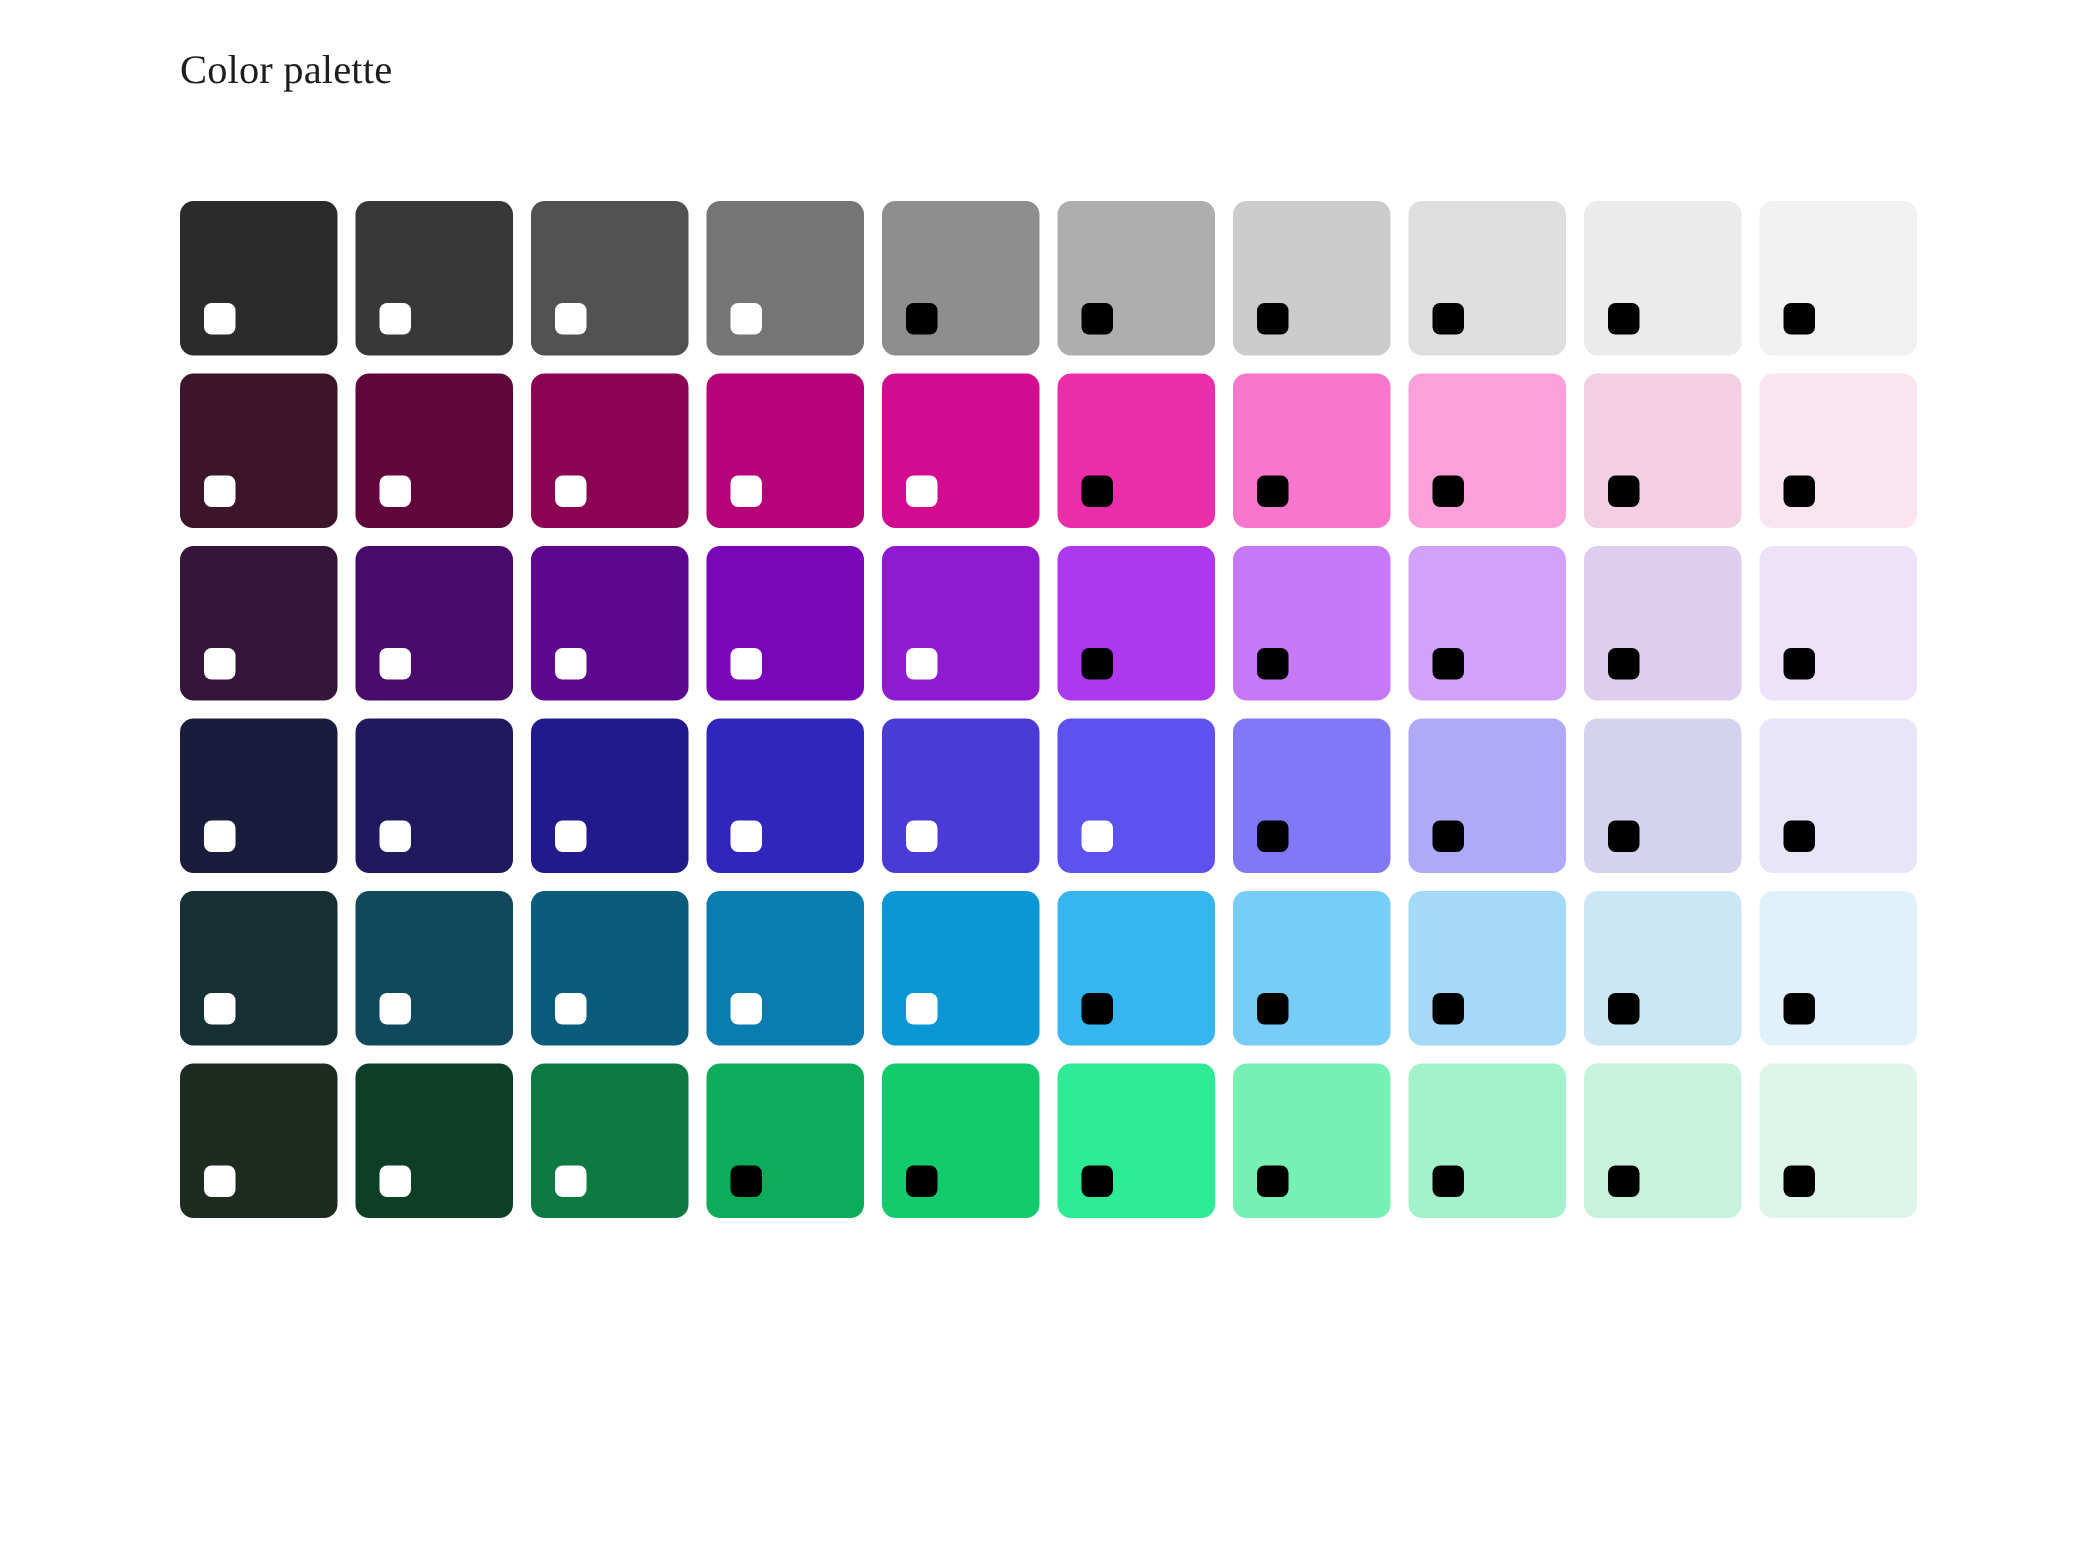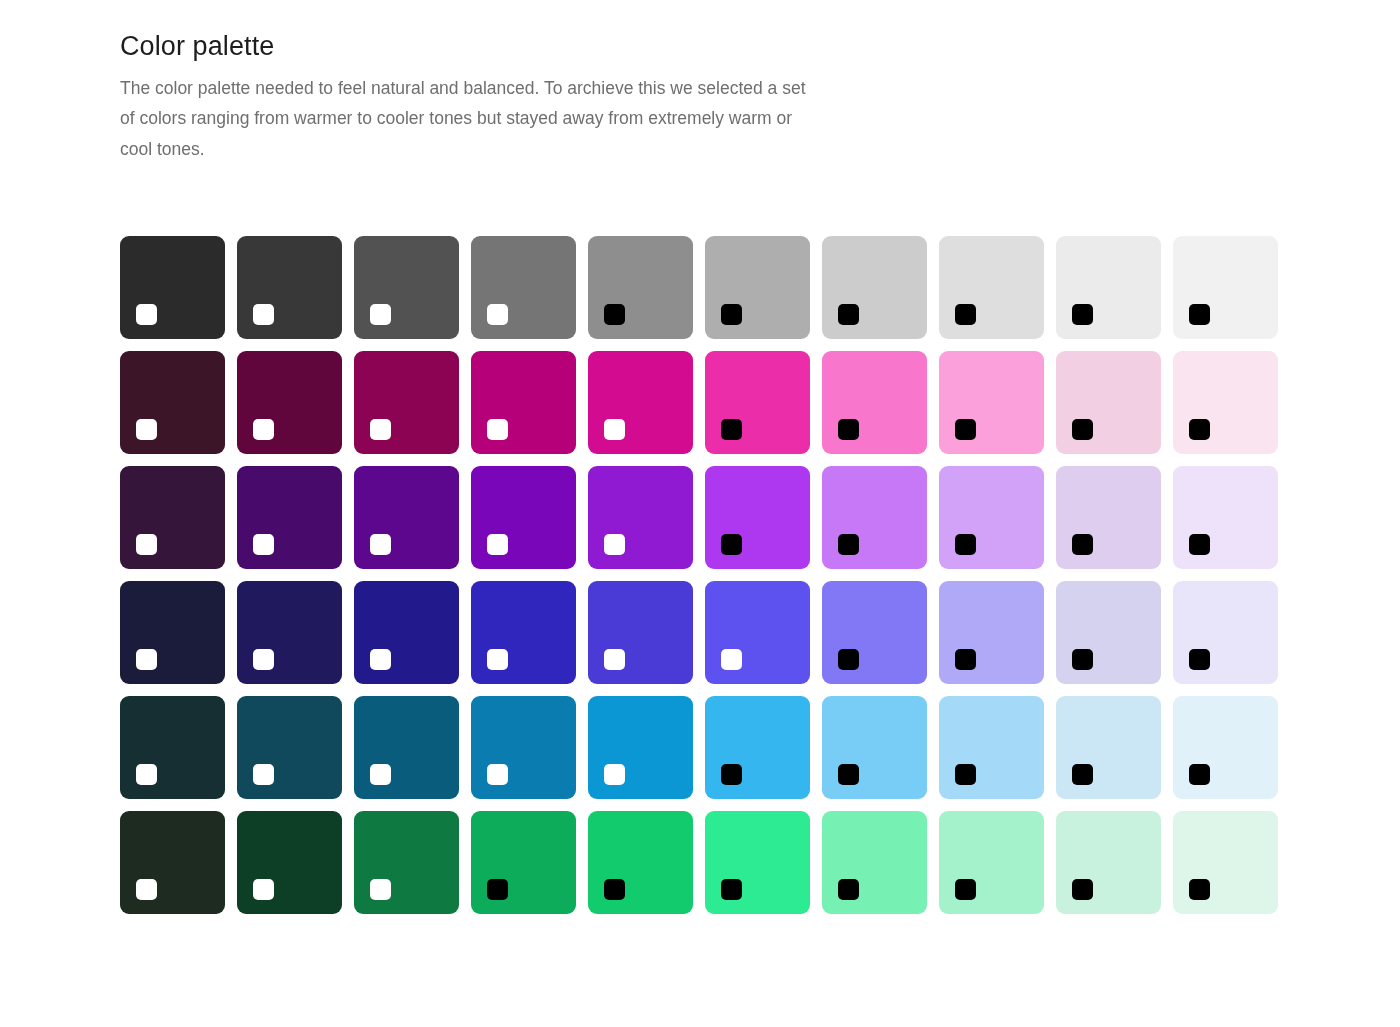--- a/index.html
+++ b/index.html
@@ -20,20 +20,21 @@
     position: relative;
     width: 1400px;
     height: 1027px;
     box-sizing: border-box;
     padding: 30px 0 0 120px;
   }
 
   
   .header {
     width: 720px;
+    font-family: Liberation Serif, serif;
   }
   .page-title {
     font-size: 27px;
     font-weight: 400;
     color: #1d1d1d;
     letter-spacing: 0.1px;
     margin: 0 0 11px 0;
     line-height: 1.2;
   }
   .page-description {
@@ -75,21 +76,20 @@
   .swatch-indicator.light { background: #ffffff; }
   .swatch-indicator.dark  { background: #000000; }
 </style>
 </head>
 <body>
 
 <div class="page">
 
   <div class="header">
     <h1 class="page-title">Color palette</h1>
-    <p class="page-description">The color palette needed to feel natural and balanced. To archieve this we selected a set of colors ranging from warmer to cooler tones but stayed away from extremely warm or cool tones.</p>
   </div>
 
   <div class="palette-grid">
       <div class="palette-row">
         <div class="swatch" title="#2b2b2b" style="background: rgb(43, 43, 43);">
           <span class="swatch-indicator light"></span>
         </div>
         <div class="swatch" title="#383838" style="background: rgb(56, 56, 56);">
           <span class="swatch-indicator light"></span>
         </div>

